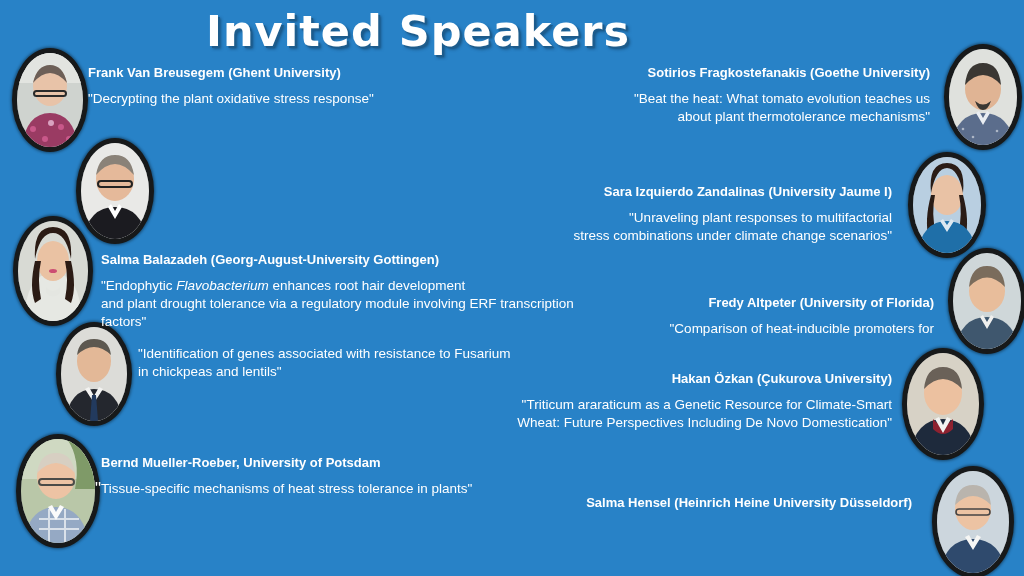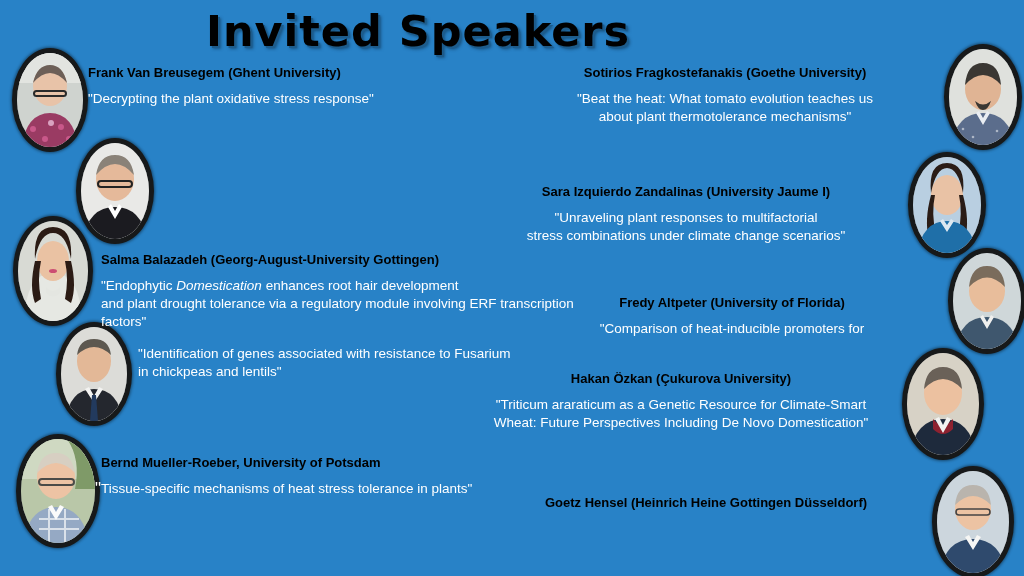--- a/index.html
+++ b/index.html
@@ -23,21 +23,21 @@
   
   #title {
     position: absolute;
     left: 0;
     top: 6px;
     width: 836px;
     text-align: center;
     font-size: 43px;
     font-weight: bold;
     letter-spacing: 1px;
-    color: #000000;
+    color: #ffffff;
     text-shadow: 2px 2px 0 #1d5c8c, 3px 3px 3px rgba(12,50,80,.55);
     font-family: "DejaVu Sans", sans-serif;
   }
 
   
   .portrait {
     position: absolute;
     border-radius: 50%;
     border: 5px solid #17191a;
     box-shadow: 0 0 3px 1px rgba(0,0,0,.45), inset 0 0 4px rgba(0,0,0,.6);
@@ -48,36 +48,36 @@
     width: 100%;
     height: 100%;
     display: block;
   }
 
   
   .entry {
     position: absolute;
   }
   .sp-name {
-    color: #000000;
+    color: #ffffff;
     font-weight: bold;
     font-size: 13px;
     line-height: 17px;
     white-space: nowrap;
   }
   .sp-talk {
     color: #ffffff;
     font-size: 13.5px;
     line-height: 18px;
     margin-top: 9px;
   }
   .sp-talk .ital { font-style: italic; }
   .left .sp-name, .left .sp-talk { text-align: left; }
   .right { text-align: right; }
-  .right .sp-name, .right .sp-talk { text-align: center; }
+  .right .sp-name, .right .sp-talk { text-align: right; }
   .bigquote { font-size: 17px; vertical-align: -1px; }
 </style>
 </head>
 <body>
 
 <div id="slide">
 
   <div id="title">Invited Speakers</div>
 
   <div class="portrait" style="left:12px; top:48px; width:66px; height:94px;">
@@ -206,21 +206,21 @@
 
   <div class="entry left" style="left:88px; top:64px; width:420px;">
     <div class="sp-name">Frank Van Breusegem (Ghent University)</div>
     <div class="sp-talk">"Decrypting the plant oxidative stress response"</div>
   </div>
 
 
   <div class="entry left" style="left:101px; top:251px; width:520px;">
     <div class="sp-name">Salma Balazadeh (Georg-August-University Gottingen)</div>
     <div class="sp-talk">
-      <span><span>"Endophytic </span><span class="ital">Domestication</span><span> enhances root hair development</span></span><br>
+      <span><span>"Endophytic </span><span class="ital">Flavobacterium</span><span> enhances root hair development</span></span><br>
       <span>and plant drought tolerance via a regulatory module involving ERF transcription factors"</span>
     </div>
   </div>
 
   <div class="entry left" style="left:138px; top:336px; width:430px;">
     <div class="sp-talk">
       <span>"Identification of genes associated with resistance to Fusarium</span><br>
       <span>in chickpeas and lentils"</span>
     </div>
   </div>
@@ -257,16 +257,16 @@
 
   <div class="entry right" style="left:470px; top:370px; width:422px;">
     <div class="sp-name">Hakan Özkan (Çukurova University)</div>
     <div class="sp-talk">
       <span>"Triticum araraticum as a Genetic Resource for Climate-Smart</span><br>
       <span>Wheat: Future Perspectives Including De Novo Domestication"</span>
     </div>
   </div>
 
   <div class="entry right" style="left:500px; top:494px; width:412px;">
-    <div class="sp-name">Goetz Hensel (Heinrich Heine Gottingen Düsseldorf)</div>
+    <div class="sp-name">Salma Hensel (Heinrich Heine University Düsseldorf)</div>
   </div>
 
 </div>
 
 </body></html>

